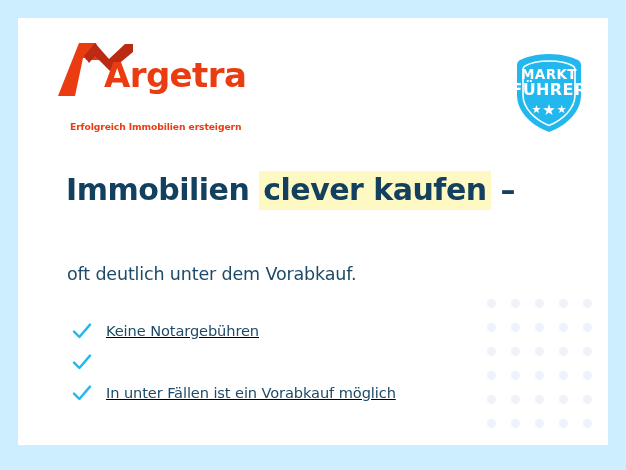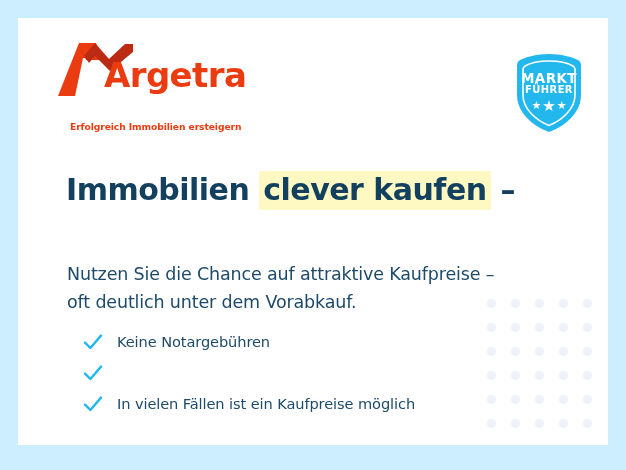--- a/index.html
+++ b/index.html
@@ -120,21 +120,21 @@
     pointer-events: none;
   }
   .badge-line1, .badge-line2 {
     font-family: "DejaVu Sans", sans-serif;
     font-weight: bold;
     color: #ffffff;
     letter-spacing: 0.4px;
     line-height: 1.02;
   }
   .badge-line1 { font-size: 13.5px; margin-top: -9px; }
-  .badge-line2 { font-size: 10px; }
+  .badge-line2 { font-size: 16px; }
   .badge-stars {
     margin-top: 3px;
     display: flex;
     align-items: center;
     gap: 1px;
     color: #ffffff;
   }
   .star-sm { font-size: 11px; line-height: 1; }
   .star-lg { font-size: 15px; line-height: 1; }
 
@@ -172,22 +172,23 @@
   }
   .sub-line { display: block; white-space: nowrap; }
 
   
   .bullets {
     position: absolute;
     left: 52px;
     top: 296px;
     width: 470px;
     list-style: none;
-    margin: 12px;
+    margin: 1px;
     padding: 0;
+    text-decoration: underline;
   }
   .bullet {
     display: flex;
     align-items: center;
     height: 31px;
   }
   .check-icon {
     width: 22px;
     height: 22px;
     flex: 0 0 22px;
@@ -271,21 +272,20 @@
           <span class="star-sm">★</span>
         </span>
       </div>
     </div>
 
     <h1 class="headline">
       <span class="hl-line"><span>Immobilien </span><span class="hl-mark">clever kaufen</span><span> –</span></span>
     </h1>
 
     <p class="sub">
-      <span class="sub-line">Nutzen Sie die Chance auf attraktive Kaufpreise –</span>
       <span class="sub-line">oft deutlich unter dem Vorabkauf.</span>
     </p>
 
     <ul class="bullets" id="bullets">
         <li class="bullet">
           <span>
             <svg class="check-icon" viewBox="0 0 22 22" xmlns="http://www.w3.org/2000/svg">
               <path d="M3 11.6 L8.4 17 L19 4.6" fill="none" stroke="#22b8ed" stroke-width="2.4" stroke-linecap="round" stroke-linejoin="round"></path>
             </svg>
           </span>
@@ -297,18 +297,18 @@
               <path d="M3 11.6 L8.4 17 L19 4.6" fill="none" stroke="#22b8ed" stroke-width="2.4" stroke-linecap="round" stroke-linejoin="round"></path>
             </svg>
           </span>
         </li>
         <li class="bullet">
           <span>
             <svg class="check-icon" viewBox="0 0 22 22" xmlns="http://www.w3.org/2000/svg">
               <path d="M3 11.6 L8.4 17 L19 4.6" fill="none" stroke="#22b8ed" stroke-width="2.4" stroke-linecap="round" stroke-linejoin="round"></path>
             </svg>
           </span>
-          <span class="bullet-label">In vielen Fällen ist ein Kaufpreise möglich</span>
+          <span class="bullet-label">In unter Fällen ist ein Vorabkauf möglich</span>
         </li>
       </ul>
 
   </div>
 </div>
 
 </body></html>

